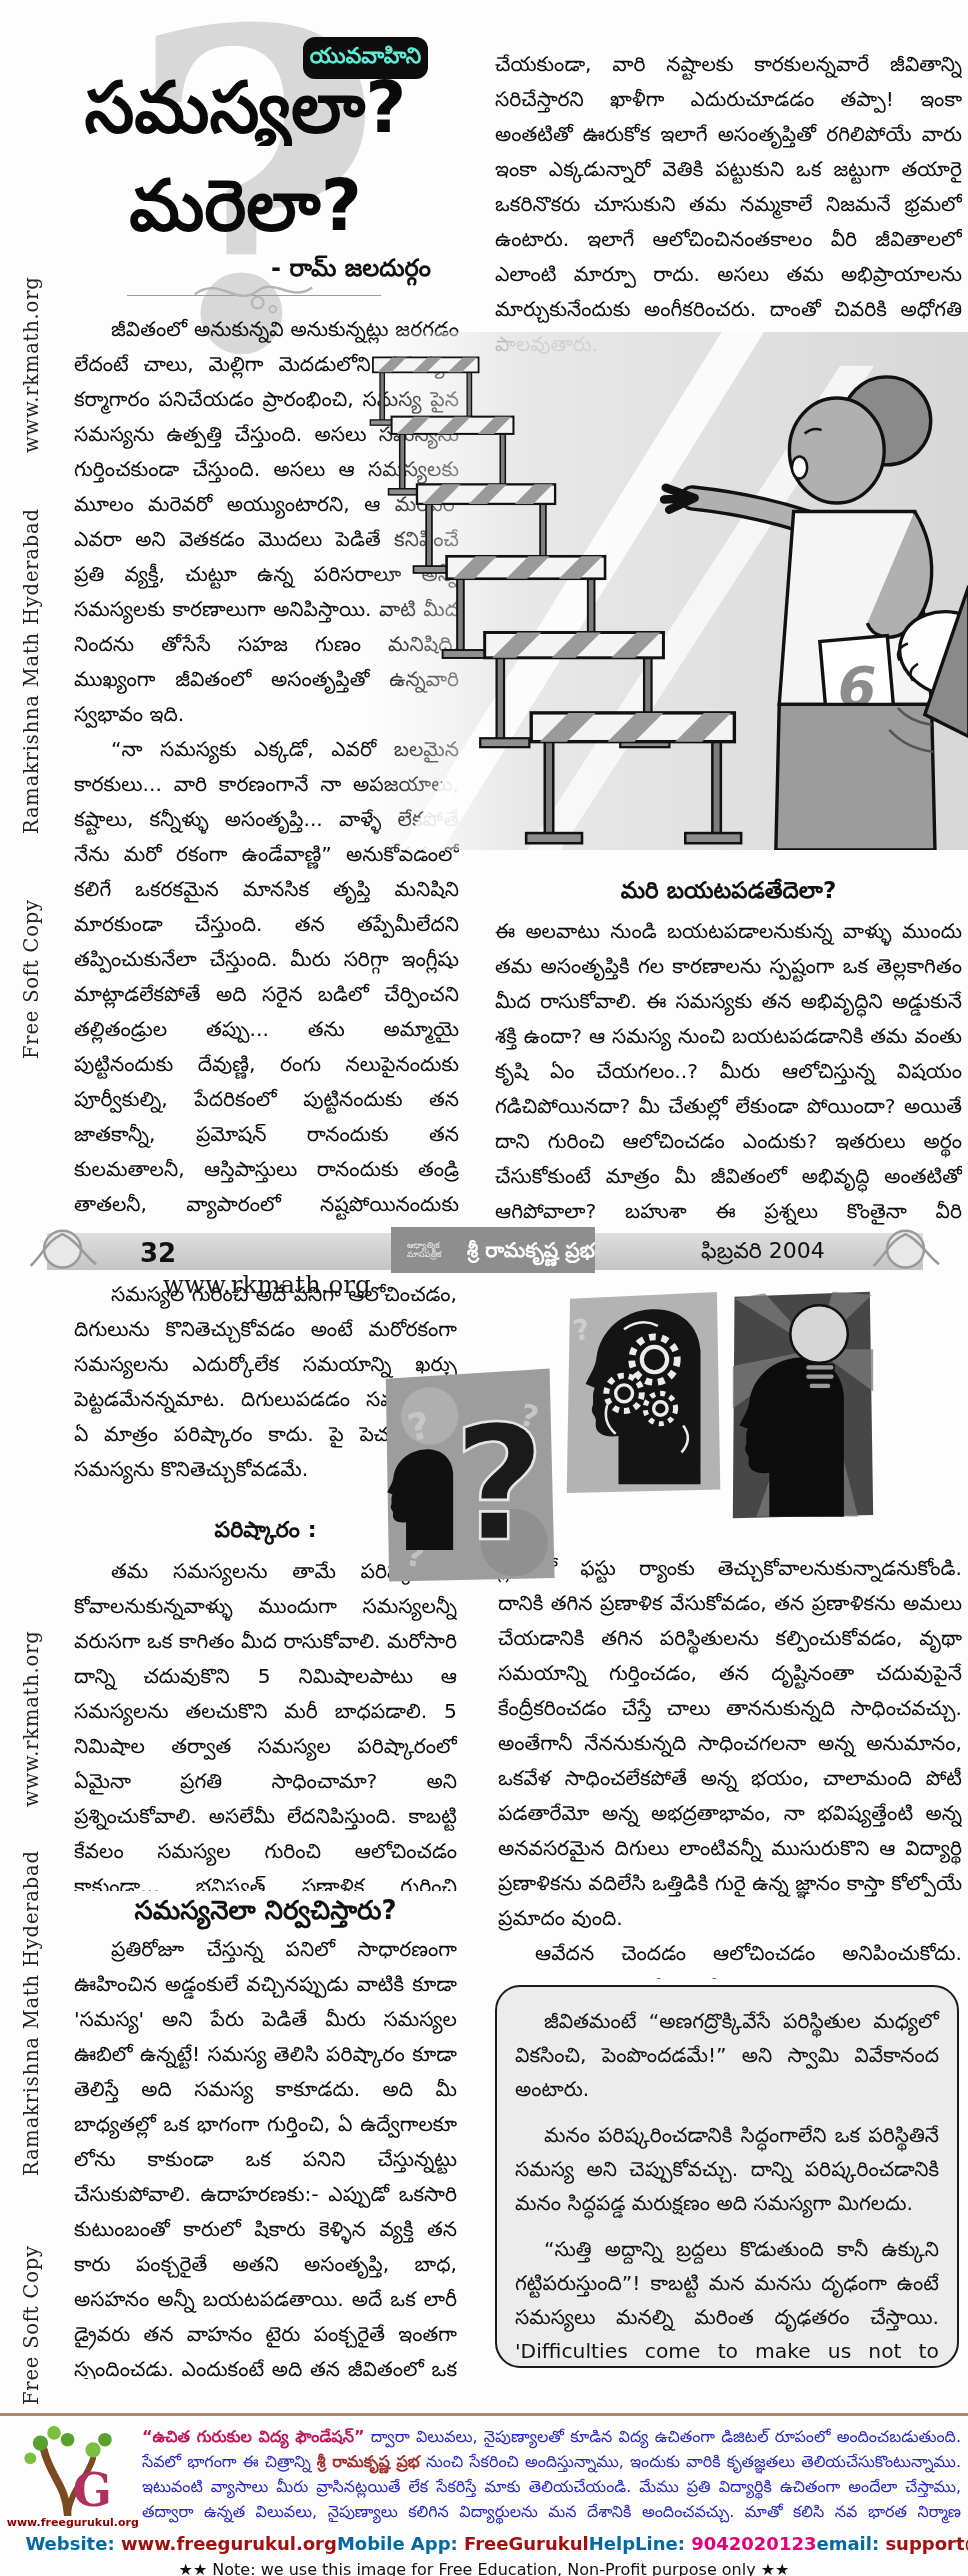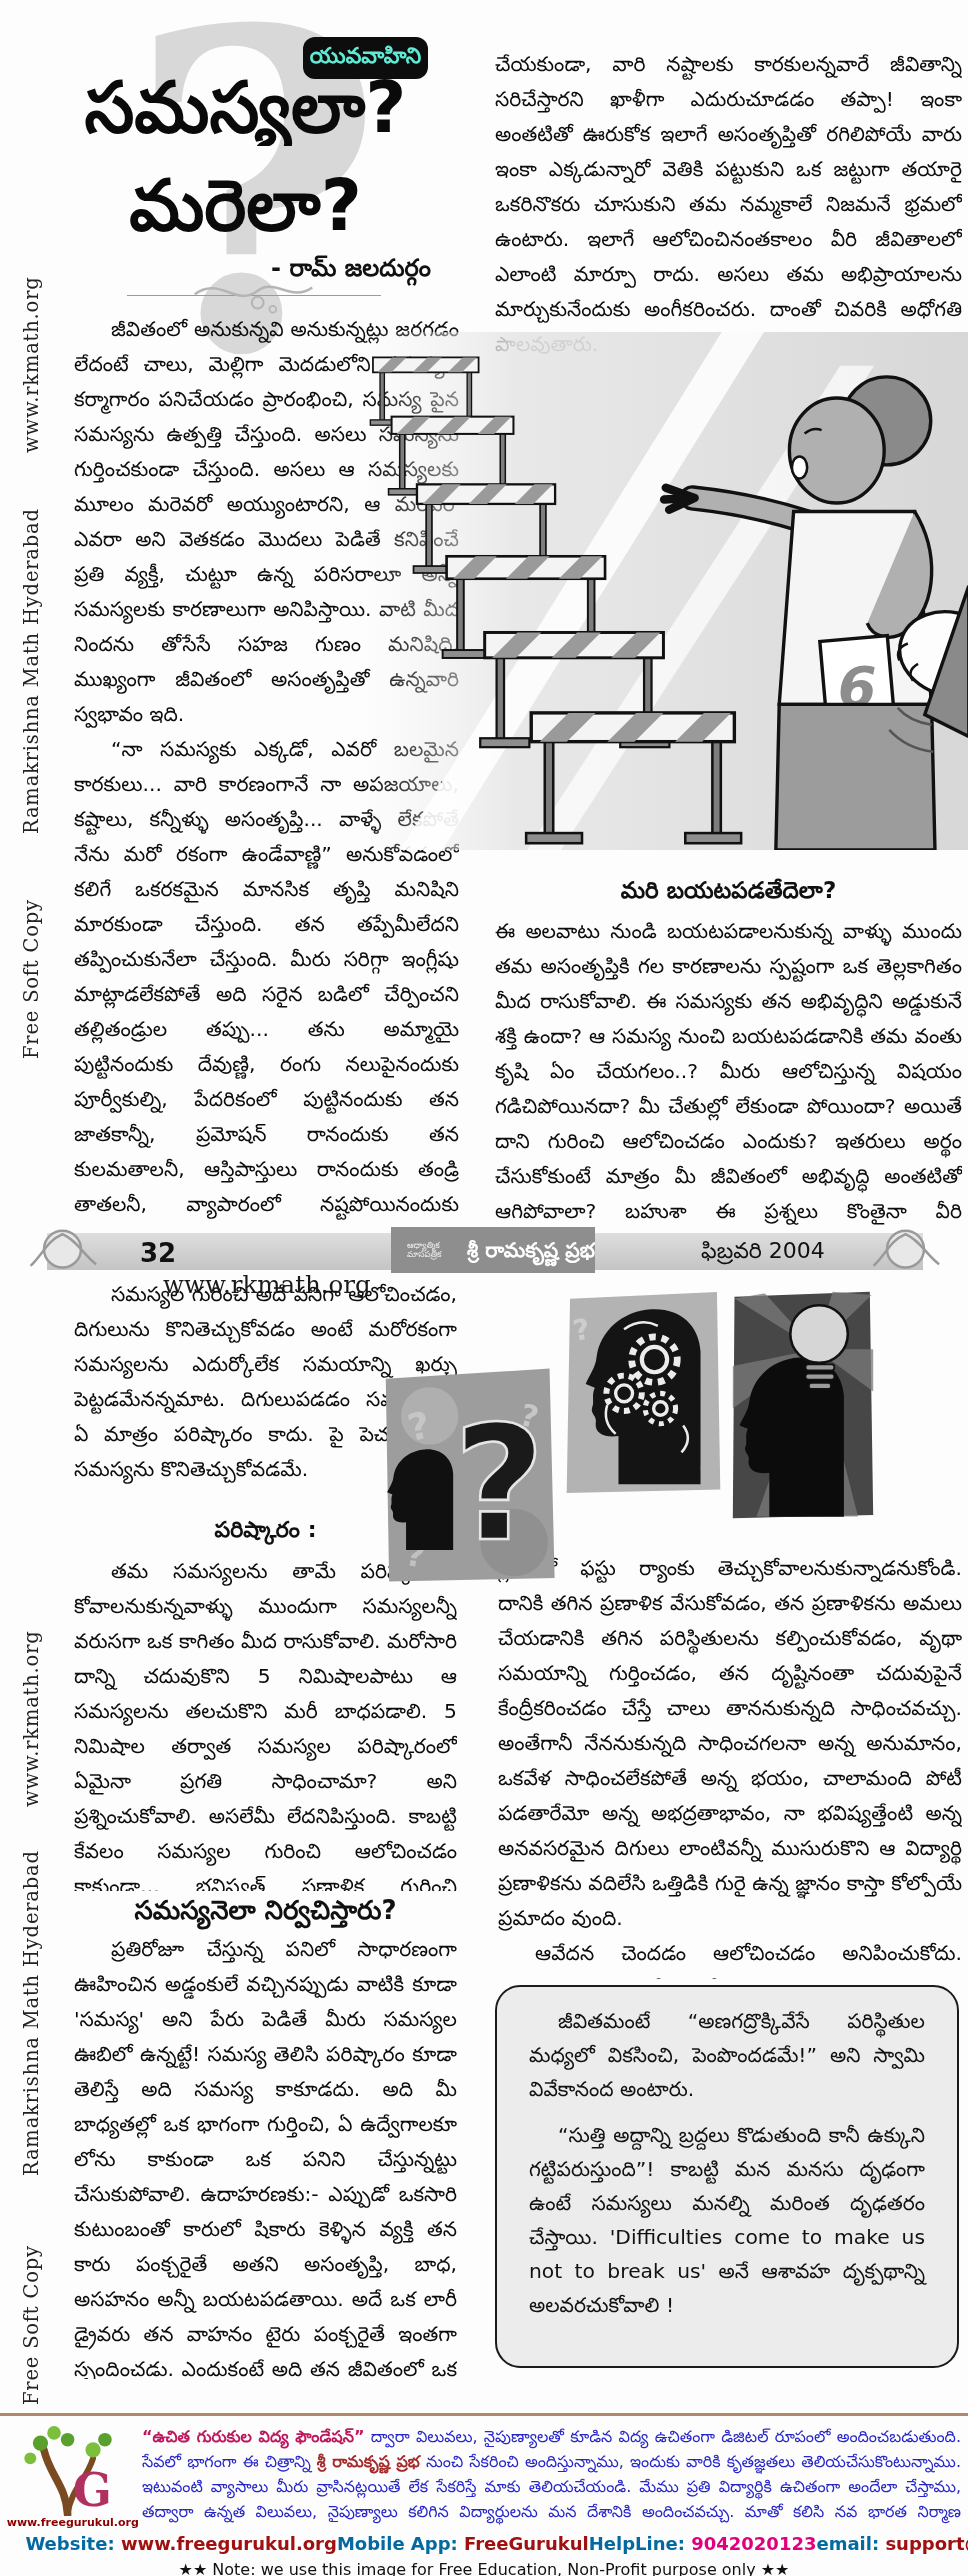--- a/index.html
+++ b/index.html
@@ -47,21 +47,21 @@
   .colL2a{position:absolute;left:74px;top:1277px;width:383px;height:235px;overflow:hidden;}
   .headL2a{position:absolute;left:74px;top:1517px;width:383px;text-align:center;font-weight:bold;font-size:22px;}
   .colL2b{position:absolute;left:74px;top:1554px;width:383px;height:337px;overflow:hidden;}
   .headL2b{position:absolute;left:74px;top:1895px;width:383px;text-align:center;font-weight:bold;font-size:26px;}
   .colL2c{position:absolute;left:74px;top:1932px;width:383px;height:447px;overflow:hidden;}
   .qimg{position:absolute;left:379px;top:1365px;z-index:3;}
   .gimg{position:absolute;left:565px;top:1290px;z-index:3;}
   .bimg{position:absolute;left:731px;top:1290px;z-index:3;}
   .colR2{position:absolute;left:498px;top:1551px;width:464px;height:428px;overflow:hidden;}
   .qbox{position:absolute;left:495px;top:1985px;width:464px;height:383px;background:#ececec;
-        border:2.5px solid #1b1b1b;border-radius:25.4px;padding:17px 32px;box-sizing:border-box;
+        border:2.5px solid #1b1b1b;border-radius:25.4px;padding:17px 18px;box-sizing:border-box;
         overflow:hidden;z-index:1;}
   .qbox p{margin:0 0 12px 0;text-indent:29px;font-size:20.3px;line-height:34px;text-align:justify;}
   
   .frule{position:absolute;left:0;top:2413px;width:968px;height:3.4px;background:#b5876a;}
   .flogo{position:absolute;left:6.8px;top:2421px;width:129px;height:119px;text-align:center;}
   .flogo-site{font-size:11px;font-weight:bold;color:#8b0000;margin-top:-3.4px;}
   .fpara{position:absolute;left:142px;top:2424px;width:819px;font-size:16px;line-height:25px;
          text-align:justify;color:#2626c9;height:103px;overflow:hidden;}
   .seg-magenta{color:#be185d;font-weight:bold;}
   .seg-maroon{color:#a52a2a;font-weight:bold;}
@@ -235,20 +235,21 @@
     <rect x="92" y="110" width="26" height="7" rx="3" fill="#9a9a9a" stroke="#111" stroke-width="2"></rect>
   </svg>
 
   <div class="colR2 txt">
     <p class="para" style="text-indent:0">క్లాసులో ఫస్టు ర్యాంకు తెచ్చుకోవాలనుకున్నాడనుకోండి. దానికి తగిన ప్రణాళిక వేసుకోవడం, తన ప్రణాళికను అమలు చేయడానికి తగిన పరిస్థితులను కల్పించుకోవడం, వృథా సమయాన్ని గుర్తించడం, తన దృష్టినంతా చదువుపైనే కేంద్రీకరించడం చేస్తే చాలు తాననుకున్నది సాధించవచ్చు. అంతేగానీ నేననుకున్నది సాధించగలనా అన్న అనుమానం, ఒకవేళ సాధించలేకపోతే అన్న భయం, చాలామంది పోటీ పడతారేమో అన్న అభద్రతాభావం, నా భవిష్యత్తేంటి అన్న అనవసరమైన దిగులు లాంటివన్నీ ముసురుకొని ఆ విద్యార్థి ప్రణాళికను వదిలేసి ఒత్తిడికి గురై ఉన్న జ్ఞానం కాస్తా కోల్పోయే ప్రమాదం వుంది.</p>
     <p class="para">ఆవేదన చెందడం ఆలోచించడం అనిపించుకోదు. ప్రణాళికను అమలుచేయడమే తెలివైన పరిష్కారమార్గం! a</p>
   </div>
 
   <div class="qbox">
     <p>జీవితమంటే “అణగద్రొక్కివేసే పరిస్థితుల మధ్యలో వికసించి, పెంపొందడమే!” అని స్వామి వివేకానంద అంటారు.</p>
+    <p>మనం పరిష్కరించడానికి సిద్ధంగాలేని ఒక పరిస్థితినే సమస్య అని చెప్పుకోవచ్చు. దాన్ని పరిష్కరించడానికి మనం సిద్ధపడ్డ మరుక్షణం అది సమస్యగా మిగలదు.</p>
     <p>“సుత్తి అద్దాన్ని బ్రద్దలు కొడుతుంది కానీ ఉక్కుని గట్టిపరుస్తుంది”! కాబట్టి మన మనసు దృఢంగా ఉంటే సమస్యలు మనల్ని మరింత దృఢతరం చేస్తాయి. 'Difficulties come to make us not to break us' అనే ఆశావహ దృక్పథాన్ని అలవరచుకోవాలి !</p>
   </div>
 
   <div class="frule"></div>
 
   <div class="flogo">
     <svg width="102" height="95" viewBox="0 0 120 112">
       <path d="M56,110 C54,76 36,66 28,34" stroke="#7a4a21" stroke-width="9" fill="none" stroke-linecap="round"></path>
       <path d="M56,110 C60,80 78,70 86,44" stroke="#7a4a21" stroke-width="7" fill="none" stroke-linecap="round"></path>
       <circle cx="24" cy="26" r="9" fill="#5aa02c"></circle>

